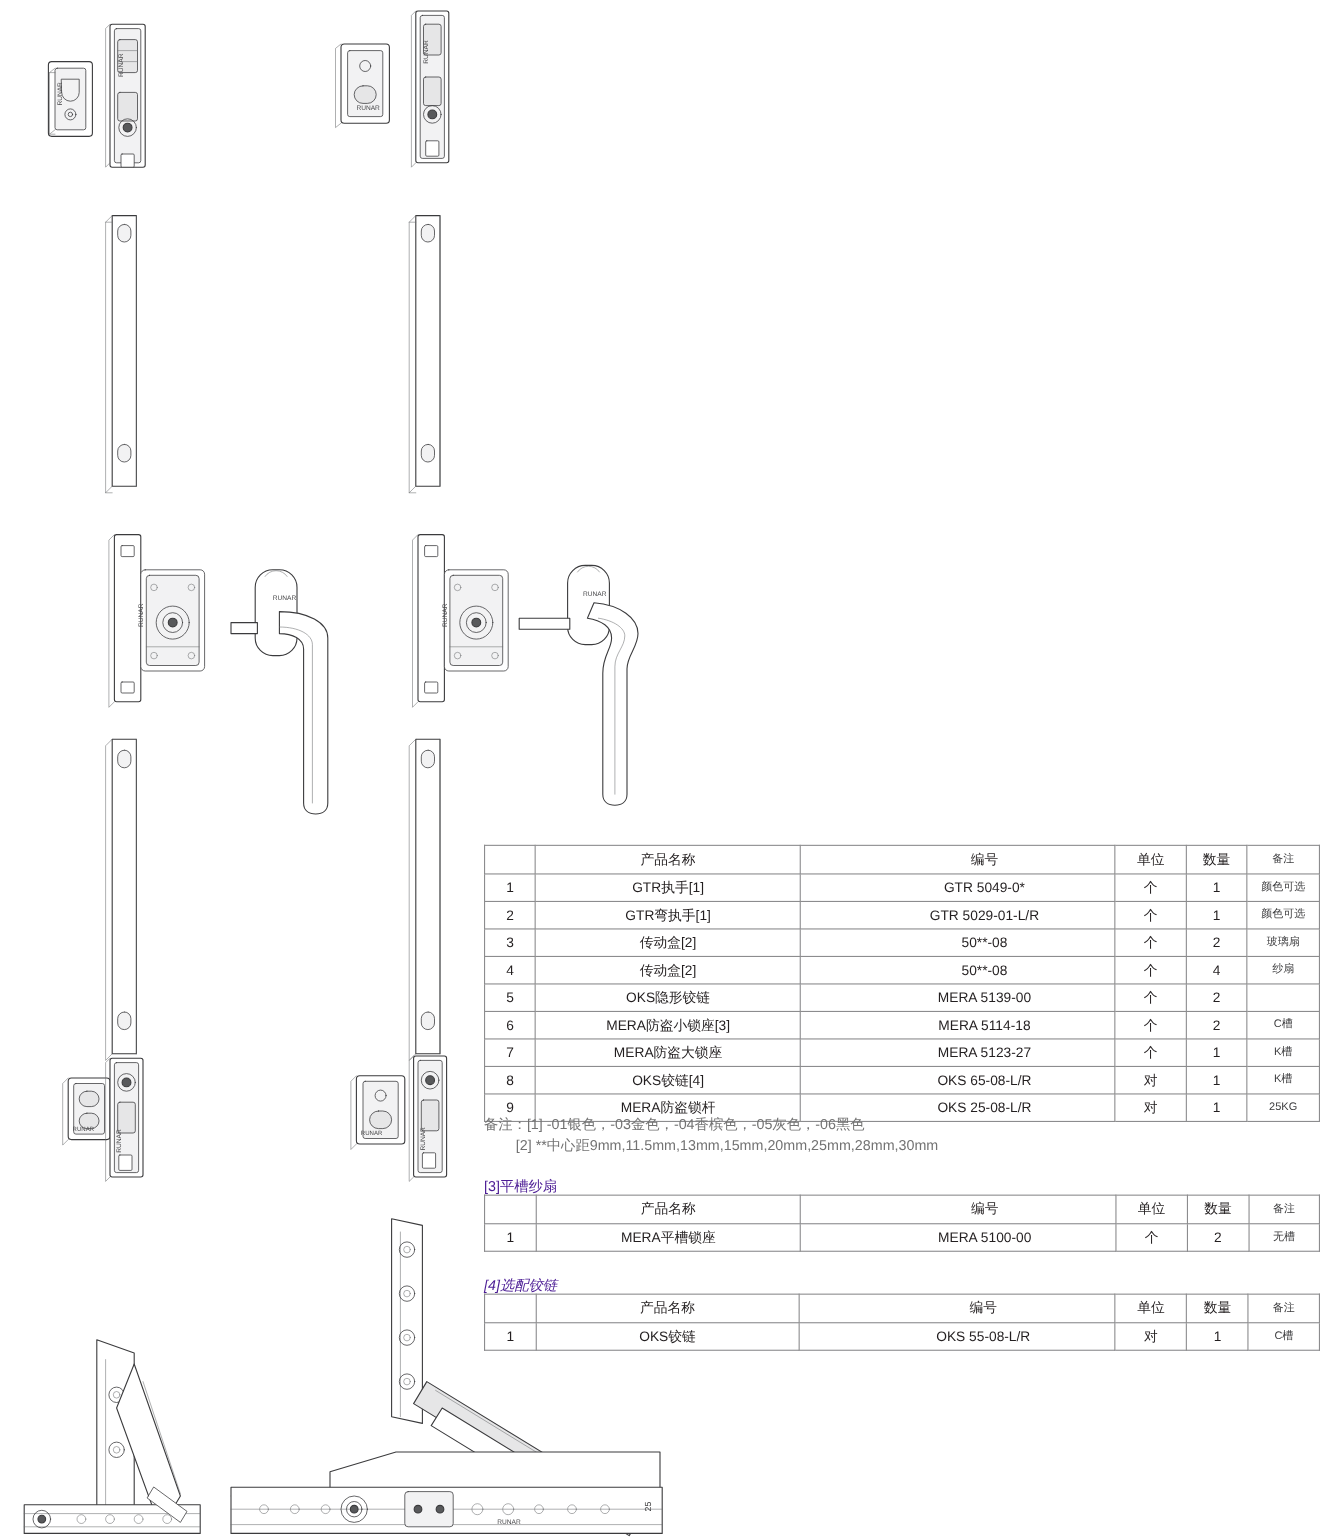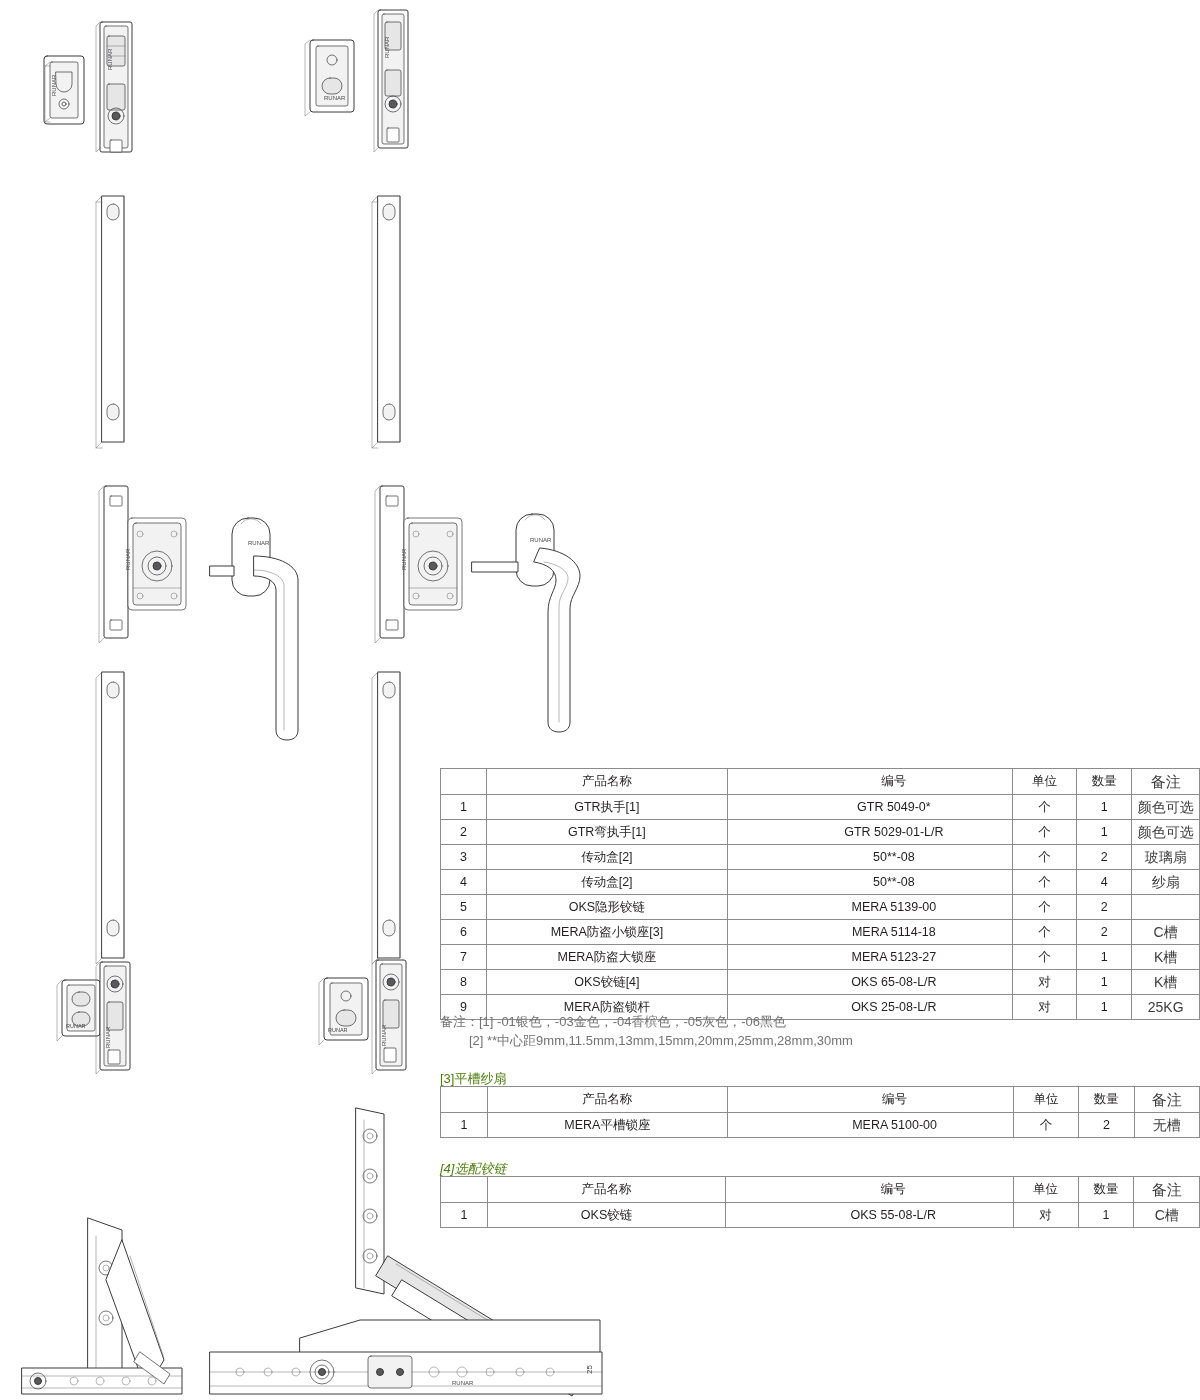--- a/index.html
+++ b/index.html
@@ -58,34 +58,34 @@
   }
   table.parts thead td {
     height: 25px;
     line-height: 25px;
   }
   table.parts td.c-idx { width: 50px; }
   table.parts td.c-name { width: 256px; }
   table.parts td.c-code { width: 254px; padding-left: 48px; }
   table.parts td.c-unit { width: 68px; }
   table.parts td.c-qty  { width: 58px; }
-  table.parts td.c-note { width: 68px; font-size: 15px; color: #3c3c3e; }
-  table.parts tbody td.c-note { font-size: 14px; }
+  table.parts td.c-note { width: 68px; font-size: 10px; color: #3c3c3e; }
+  table.parts tbody td.c-note { font-size: 10px; }
 
   .note-block {
     position: absolute;
     font-size: 13px;
     line-height: 19px;
     color: #737373;
     white-space: pre;
   }
   .sec-title {
     position: absolute;
     font-size: 13px;
-    color: #4d7c0f;
+    color: #4c1d95;
   }
 </style>
 </head>
 <body>
 
 <div class="canvas">
 
   <svg class="art" viewBox="0 0 1200 1400">
 
     <g>

